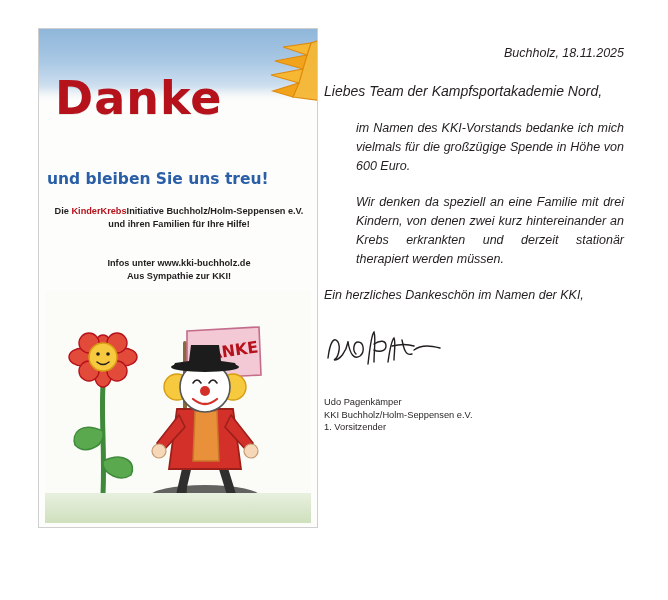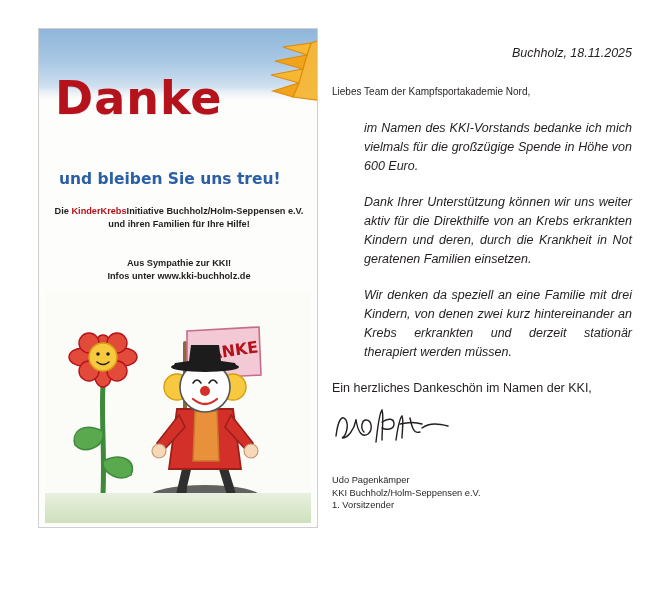--- a/index.html
+++ b/index.html
@@ -81,21 +81,21 @@
     top: 98px;
     width: 248px;
     font-family: "DejaVu Sans", sans-serif;
     font-weight: bold;
     font-size: 15.5px;
     line-height: 21px;
     color: #1b7a3d;
   }
   .sub2 {
     position: absolute;
-    left: 20px;
+    left: 8px;
     top: 140px;
     width: 250px;
     font-family: "DejaVu Sans", sans-serif;
     font-weight: bold;
     font-size: 15.5px;
     line-height: 21px;
     color: #2a5fa8;
   }
   .body-lines {
     position: absolute;
@@ -137,49 +137,51 @@
     position: absolute;
     left: 0; bottom: 0;
     width: 100%;
     height: 30px;
     background: linear-gradient(180deg, #e8f0df 0%, #cfe0bd 100%);
   }
 
   
   .letter {
     position: absolute;
-    left: 332px;
+    left: 324px;
     top: 46px;
     width: 300px;
     font-family: "Liberation Sans", sans-serif;
     color: #231f20;
   }
   .date {
     text-align: right;
     font-style: italic;
     font-size: 12.5px;
     margin-bottom: 22px;
   }
   .salutation {
-    font-size: 10px;
+    font-style: italic;
+    font-size: 14px;
     line-height: 19px;
     margin-bottom: 18px;
   }
   .para {
     font-style: italic;
     font-size: 12.5px;
     line-height: 19px;
     text-align: justify;
     margin-bottom: 17px;
     margin-left: 32px;
   }
   .closing {
+    font-style: italic;
     font-size: 12.5px;
     line-height: 19px;
-    margin-bottom: 6px;
+    margin-bottom: 21px;
   }
   .signature {
     margin: 2px 0 4px 0;
     height: 44px;
   }
   .sign-block {
     font-size: 9.3px;
     line-height: 12.5px;
     color: #231f20;
     margin-top: 16px;
@@ -207,22 +209,22 @@
 
       <div class="danke-title">Danke</div>
       <div class="sub2">und bleiben Sie uns treu!</div>
 
       <div class="body-lines">
         <div><span>Die </span><span class="kk">KinderKrebs</span><span>Initiative Buchholz/Holm-Seppensen e.V.</span></div>
         <div>und ihren Familien für Ihre Hilfe!</div>
       </div>
 
       <div class="info-lines">
+        <div>Infos unter www.kki-buchholz.de</div>
         <div>Aus Sympathie zur KKI!</div>
-        <div>Infos unter www.kki-buchholz.de</div>
       </div>
 
       <div class="drawing">
         <div class="grass"></div>
 
         <svg width="266" height="232" viewBox="0 0 266 232">
 
           <path d="M58 94 C56 130, 60 160, 58 204" stroke="#3f8a3a" stroke-width="5" fill="none" stroke-linecap="round"></path>
 
           <path d="M58 140 C36 130, 26 142, 30 154 C40 164, 56 156, 58 146 Z" fill="#5aa94e" stroke="#3f8a3a" stroke-width="1.5"></path>
@@ -280,21 +282,20 @@
     </div>
   </div>
 
   <div class="letter">
 
     <div class="date">Buchholz, 18.11.2025</div>
 
     <div class="salutation">Liebes Team der Kampfsportakademie Nord,</div>
 
     <div class="para">im Namen des KKI-Vorstands bedanke ich mich vielmals für die großzügige Spende in Höhe von 600 Euro.</div>
-    <div class="para">Dank Ihrer Unterstützung können wir uns weiter aktiv für die Direkthilfe von an Krebs erkrankten Kindern und deren, durch die Krankheit in Not geratenen Familien einsetzen.</div>
     <div class="para">Wir denken da speziell an eine Familie mit drei Kindern, von denen zwei kurz hintereinander an Krebs erkrankten und derzeit stationär therapiert werden müssen.</div>
 
     <div class="closing">Ein herzliches Dankeschön im Namen der KKI,</div>
 
     <svg class="signature" width="120" height="44" viewBox="0 0 120 44">
       <g fill="none" stroke="#231f20" stroke-width="1.4" stroke-linecap="round">
         <path d="M4 30 C6 14, 10 8, 14 14 C17 20, 14 30, 10 32 C16 32, 22 24, 24 14"></path>
         <path d="M24 14 C26 26, 30 32, 36 28 C41 24, 40 14, 34 14 C30 14, 28 22, 32 26"></path>
         <path d="M44 36 C46 18, 48 6, 50 4 C52 10, 50 24, 50 34"></path>
         <path d="M50 16 C56 12, 62 12, 62 18 C62 24, 54 24, 50 22"></path>

